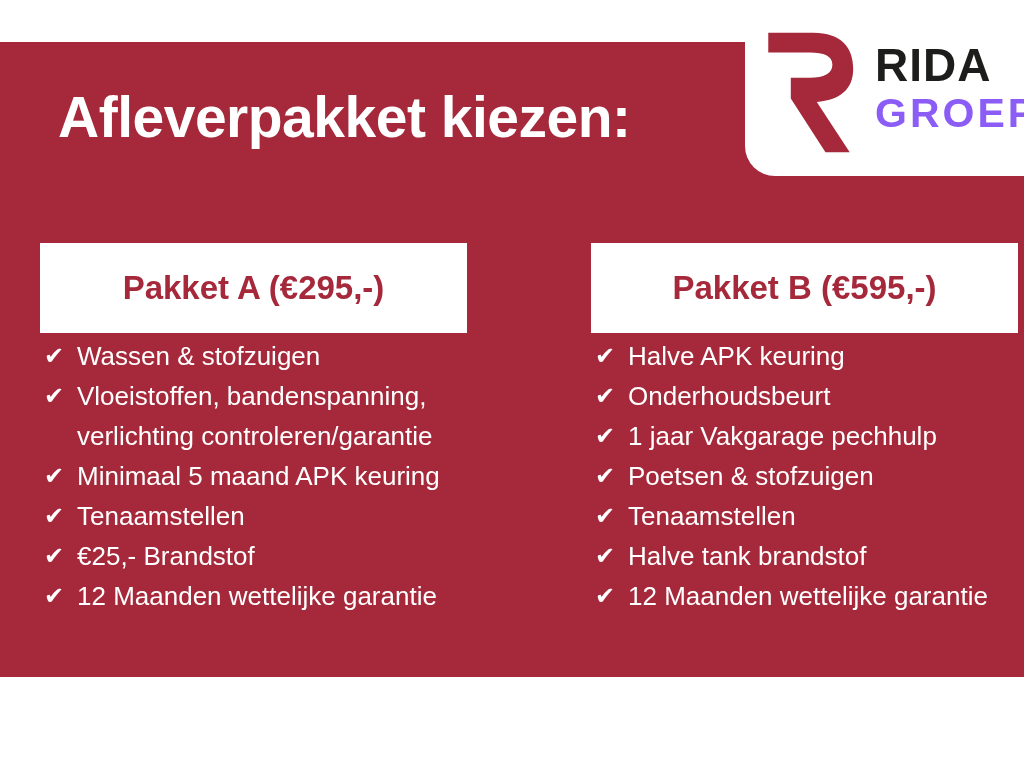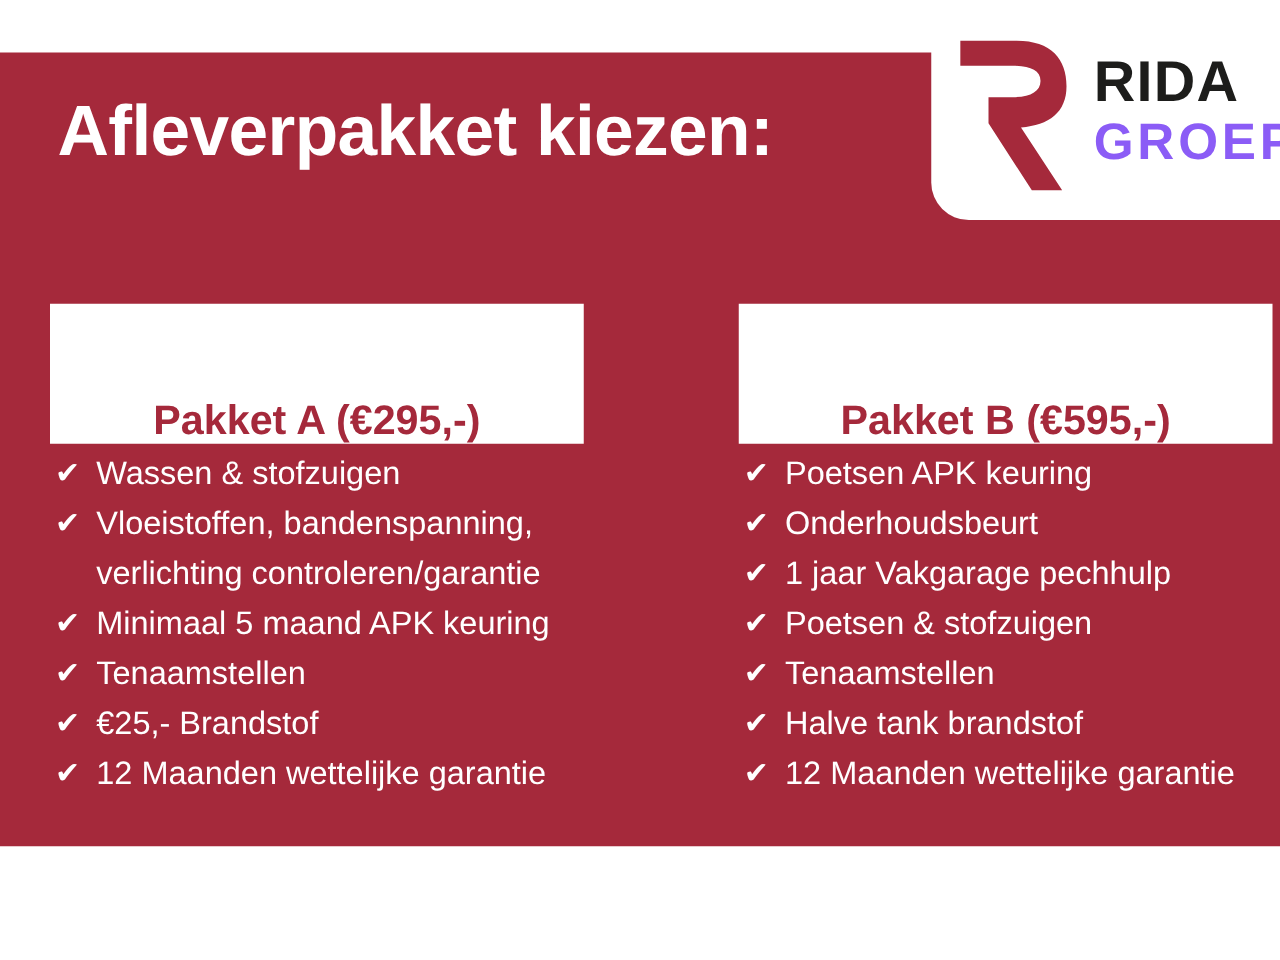--- a/index.html
+++ b/index.html
@@ -13,21 +13,21 @@
   }
   .red-area {
     position: absolute;
     left: 0; top: 42px;
     width: 100%; height: 635px;
     background: #A5293B;
   }
   .page-title {
     position: absolute;
     left: 46px; top: 72px;
-    margin: 0;
+    margin: 12px;
     font-size: 57px;
     font-weight: bold;
     letter-spacing: -0.5px;
     color: #ffffff;
   }
   .logo-box {
     position: absolute;
     left: 745px; top: 0;
     width: 316px; height: 176px;
     background: #ffffff;
@@ -58,24 +58,24 @@
     color: #8b5cf6;
   }
   .pkg {
     position: absolute;
     top: 243px;
     width: 427px;
   }
   .pkg-a { left: 40px; }
   .pkg-b { left: 555px; margin-left: 36px; }
   .pkg-header {
-    height: 112px;
+    height: 90px;
     background: #ffffff;
     display: flex;
-    align-items: flex-end;
+    align-items: center;
     justify-content: center;
     font-size: 33px;
     font-weight: bold;
     color: #A5293B;
   }
   .pkg-list {
     list-style: none;
     margin: 3px 0 0 0;
     padding: 0;
   }
@@ -156,21 +156,21 @@
     </ul>
   </section>
 
   <section class="pkg pkg-b">
     <div class="pkg-header">
       <span>Pakket B (€595,-)</span>
     </div>
     <ul class="pkg-list">
       <li class="item">
         <span class="check">✔</span>
-        <span class="item-text">Poetsen APK keuring</span>
+        <span class="item-text">Halve APK keuring</span>
       </li>
       <li class="item">
         <span class="check">✔</span>
         <span class="item-text">Onderhoudsbeurt</span>
       </li>
       <li class="item">
         <span class="check">✔</span>
         <span class="item-text">1 jaar Vakgarage pechhulp</span>
       </li>
       <li class="item">

